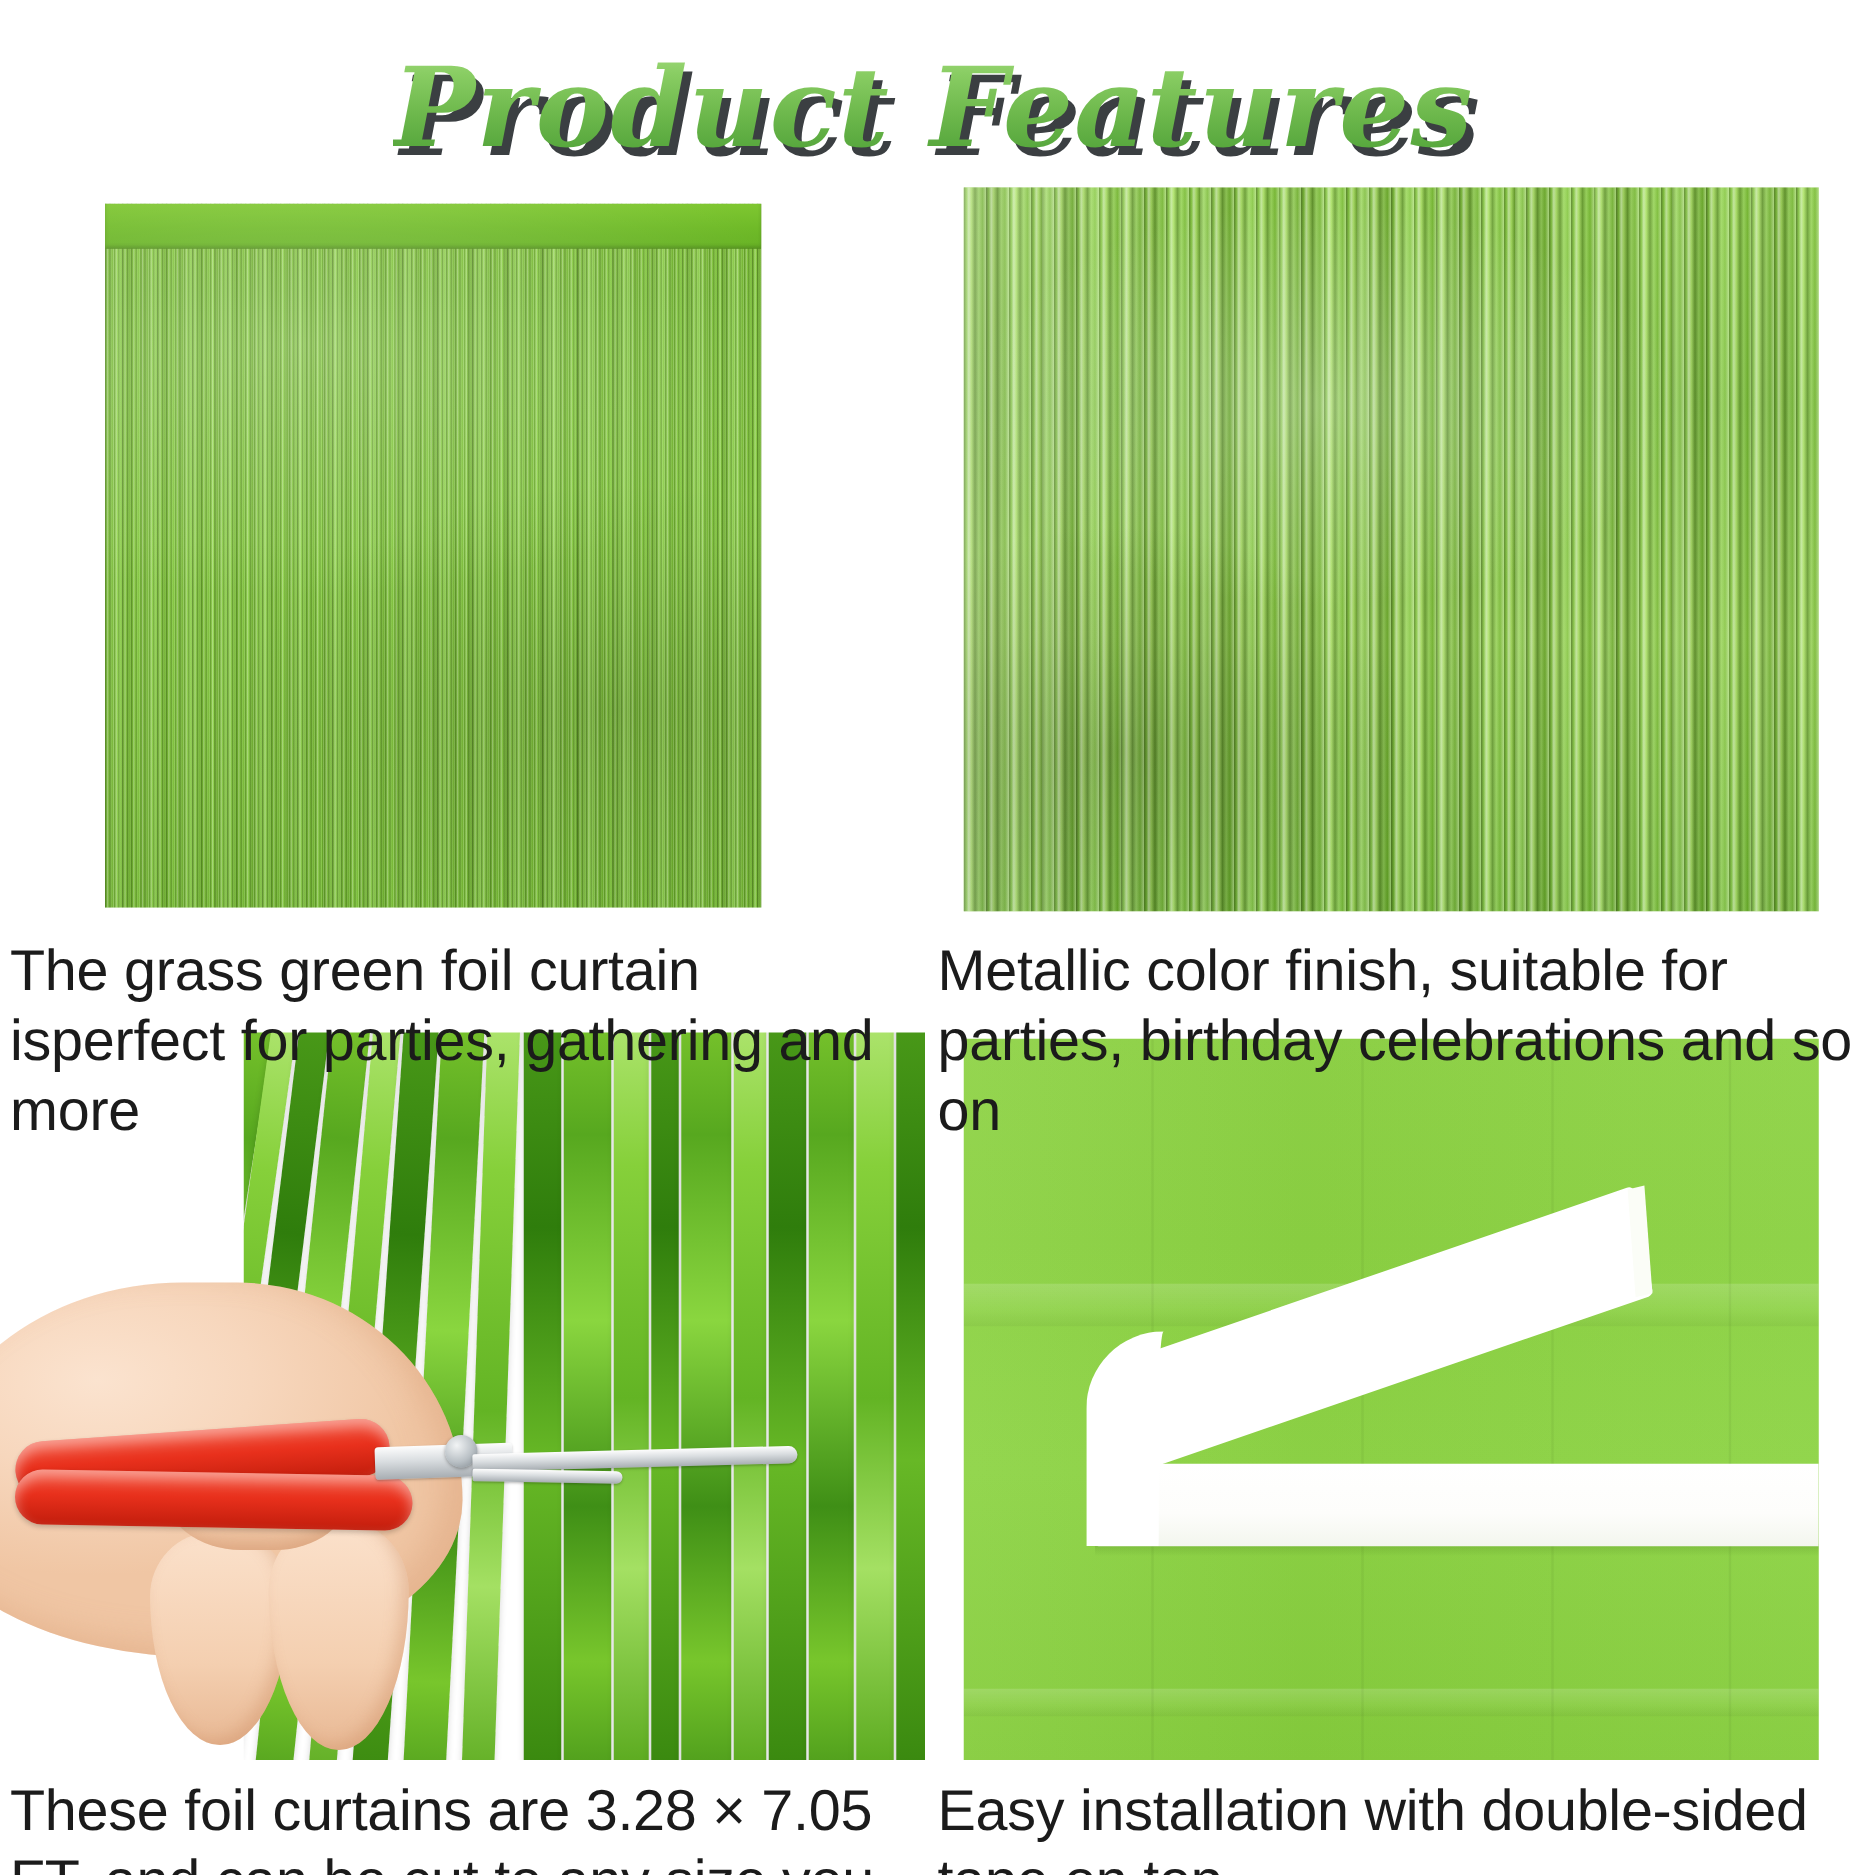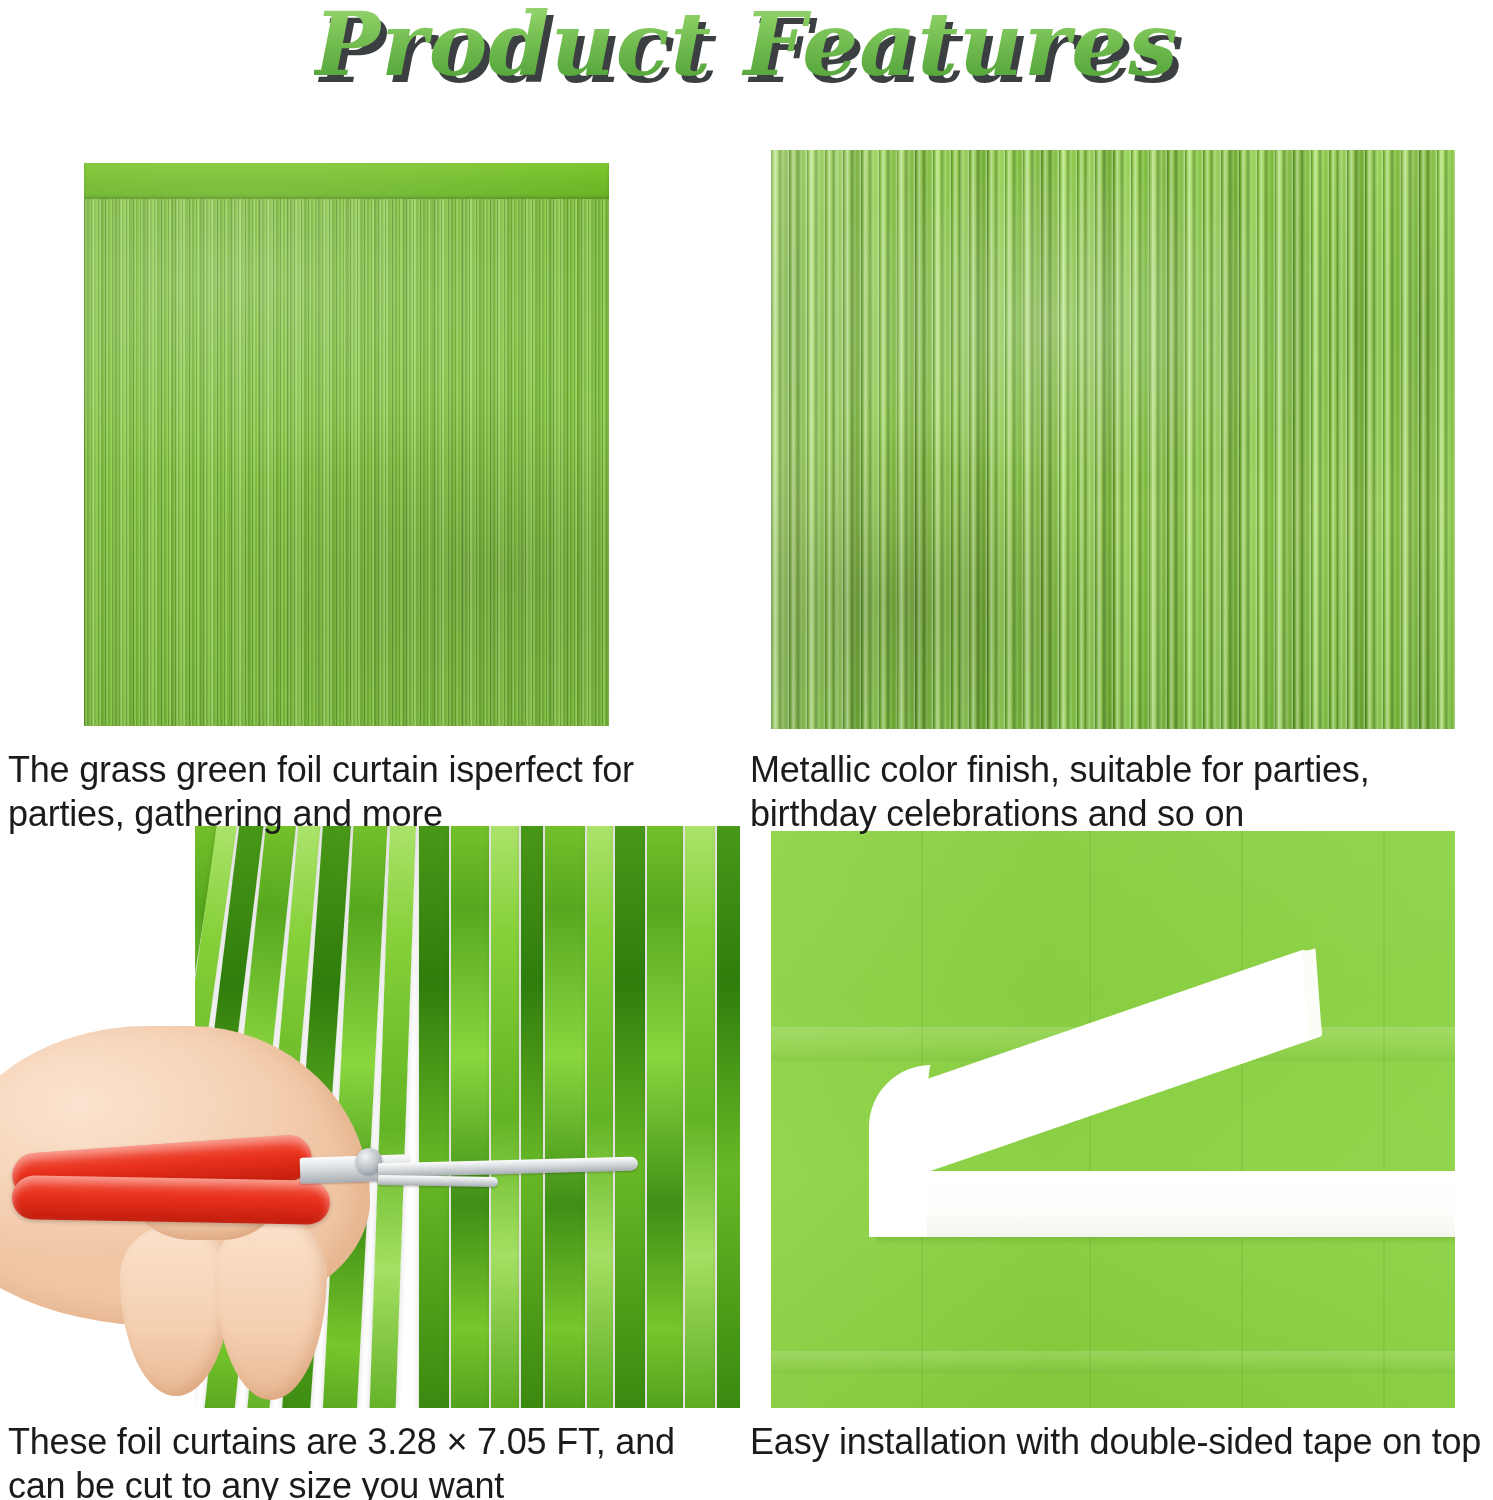--- a/index.html
+++ b/index.html
@@ -16,21 +16,21 @@
   }
 
   
   .title-wrap {
     position: absolute;
     left: 0;
     top: 0;
     width: 1493px;
     height: 130px;
     display: flex;
-    align-items: flex-start;
+    align-items: flex-end;
     justify-content: center;
   }
   .title {
     font-family: "DejaVu Serif", "Liberation Serif", serif;
     font-weight: bold;
     font-style: italic;
     font-size: 88px;
     letter-spacing: 1px;
     line-height: 1;
     position: relative;
@@ -262,21 +262,21 @@
     bottom: 163px;
     width: 579px;
     height: 10px;
     background: linear-gradient(180deg, rgba(60,110,20,0.22), rgba(60,110,20,0));
   }
 
   
   .caption {
     position: absolute;
     font-family: "Liberation Sans", sans-serif;
-    font-size: 36px;
+    font-size: 46px;
     line-height: 1.22;
     color: #1b1b1b;
     letter-spacing: -0.2px;
   }
   #caption-top-left   { left: 8px;   top: 748px;  width: 700px; }
   #caption-top-right  { left: 750px; top: 748px;  width: 745px; }
   #caption-bottom-left{ left: 8px;   top: 1420px; width: 715px; }
   #caption-bottom-right{left: 750px; top: 1420px; width: 742px; }
 </style>
 </head>

